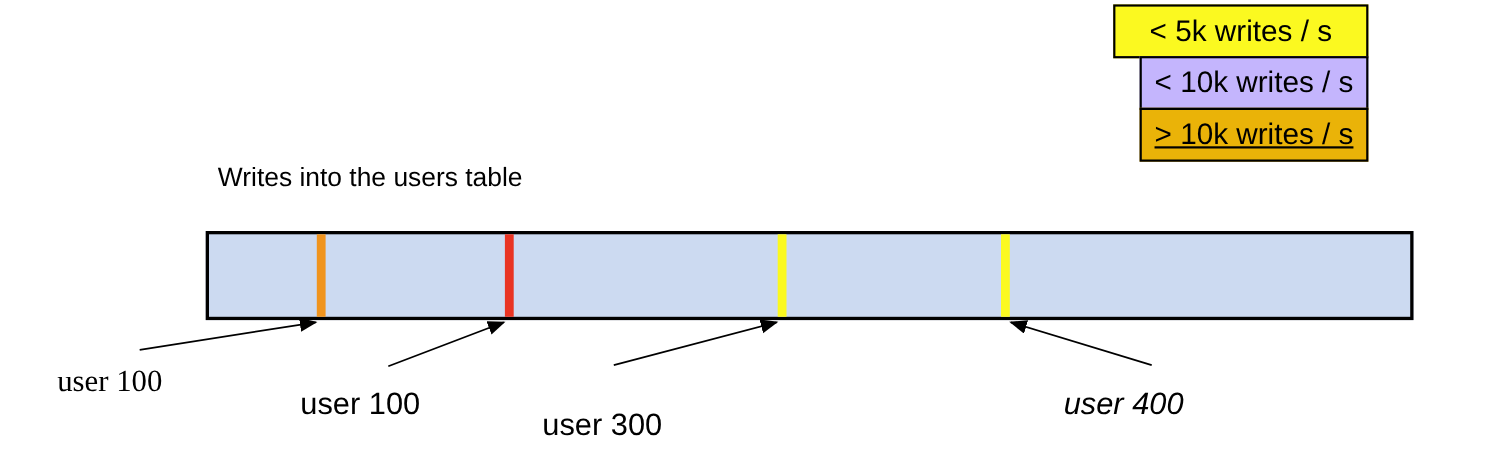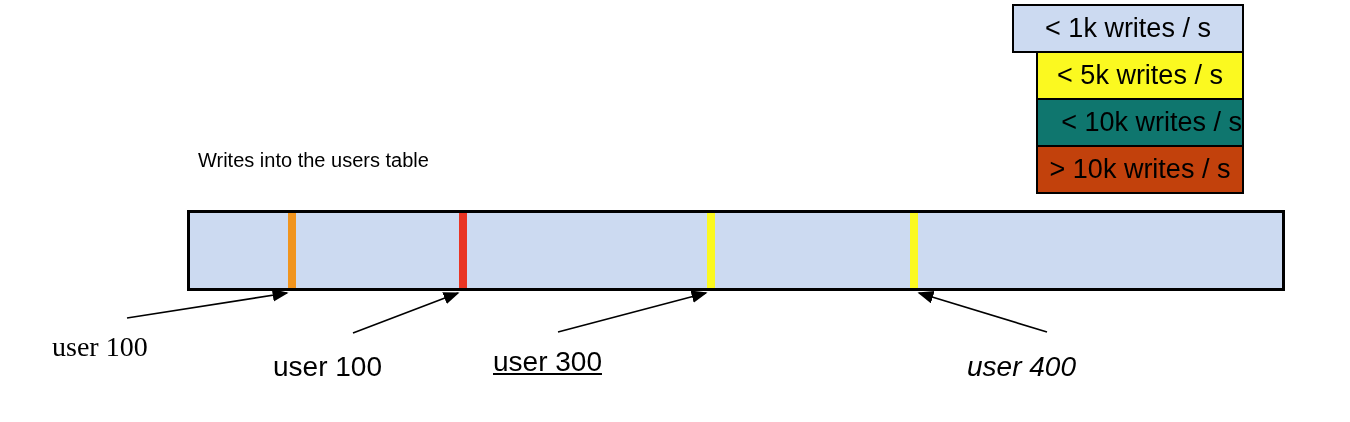--- a/index.html
+++ b/index.html
@@ -9,21 +9,21 @@
     height: 422px;
     background: #ffffff;
     font-family: "Liberation Sans", sans-serif;
     color: #000;
     overflow: hidden;
   }
   .title {
     position: absolute;
     left: 198px;
     top: 150px;
-    font-size: 20px;
+    font-size: 24px;
     line-height: 1;
     white-space: nowrap;
   }
   
   .legend {
     position: absolute;
     left: 1012px;
     top: 4px;
     width: 232px;
   }
@@ -56,49 +56,46 @@
   }
   
   .user-label {
     position: absolute;
     font-size: 28px;
     line-height: 1;
     white-space: nowrap;
   }
   .label-1 { left: 52px;  top: 333px; font-family: Liberation Serif, serif; }
   .label-2 { left: 273px; top: 353px; }
-  .label-3 { left: 493px; top: 348px; text-decoration: underline; }
+  .label-3 { left: 493px; top: 372px; }
   .label-4 { left: 967px; top: 353px; font-style: italic; }
   
   .arrows {
     position: absolute;
     left: 0; top: 0;
     width: 1350px;
     height: 422px;
     pointer-events: none;
   }
 </style>
 </head>
 <body>
 
 <div class="canvas">
 
   <div class="title">Writes into the users table</div>
 
   <div class="legend">
-    <div class="legend-row" style="background: rgb(204, 218, 241);">
-      <span>&lt; 1k writes / s</span>
-    </div>
     <div class="legend-row" style="background: rgb(251, 249, 32);">
       <span>&lt; 5k writes / s</span>
     </div>
-    <div class="legend-row" style="background: #0f766e; justify-content: flex-end;">
+    <div class="legend-row" style="background: #c4b5fd;">
       <span>&lt; 10k writes / s</span>
     </div>
-    <div class="legend-row" style="background: #c2410c;">
+    <div class="legend-row" style="background: #eab308; text-decoration: underline;">
       <span>&gt; 10k writes / s</span>
     </div>
   </div>
 
   <div class="bar" style="background: rgb(204, 218, 241);">
     <div class="stripe" style="background: rgb(240, 148, 30); left: 9%;"></div>
     <div class="stripe" style="background: rgb(233, 52, 35); left: 24.6%;"></div>
     <div class="stripe" style="background: rgb(251, 249, 32); left: 47.3%;"></div>
     <div class="stripe" style="background: rgb(251, 249, 32); left: 65.9%;"></div>
   </div>

